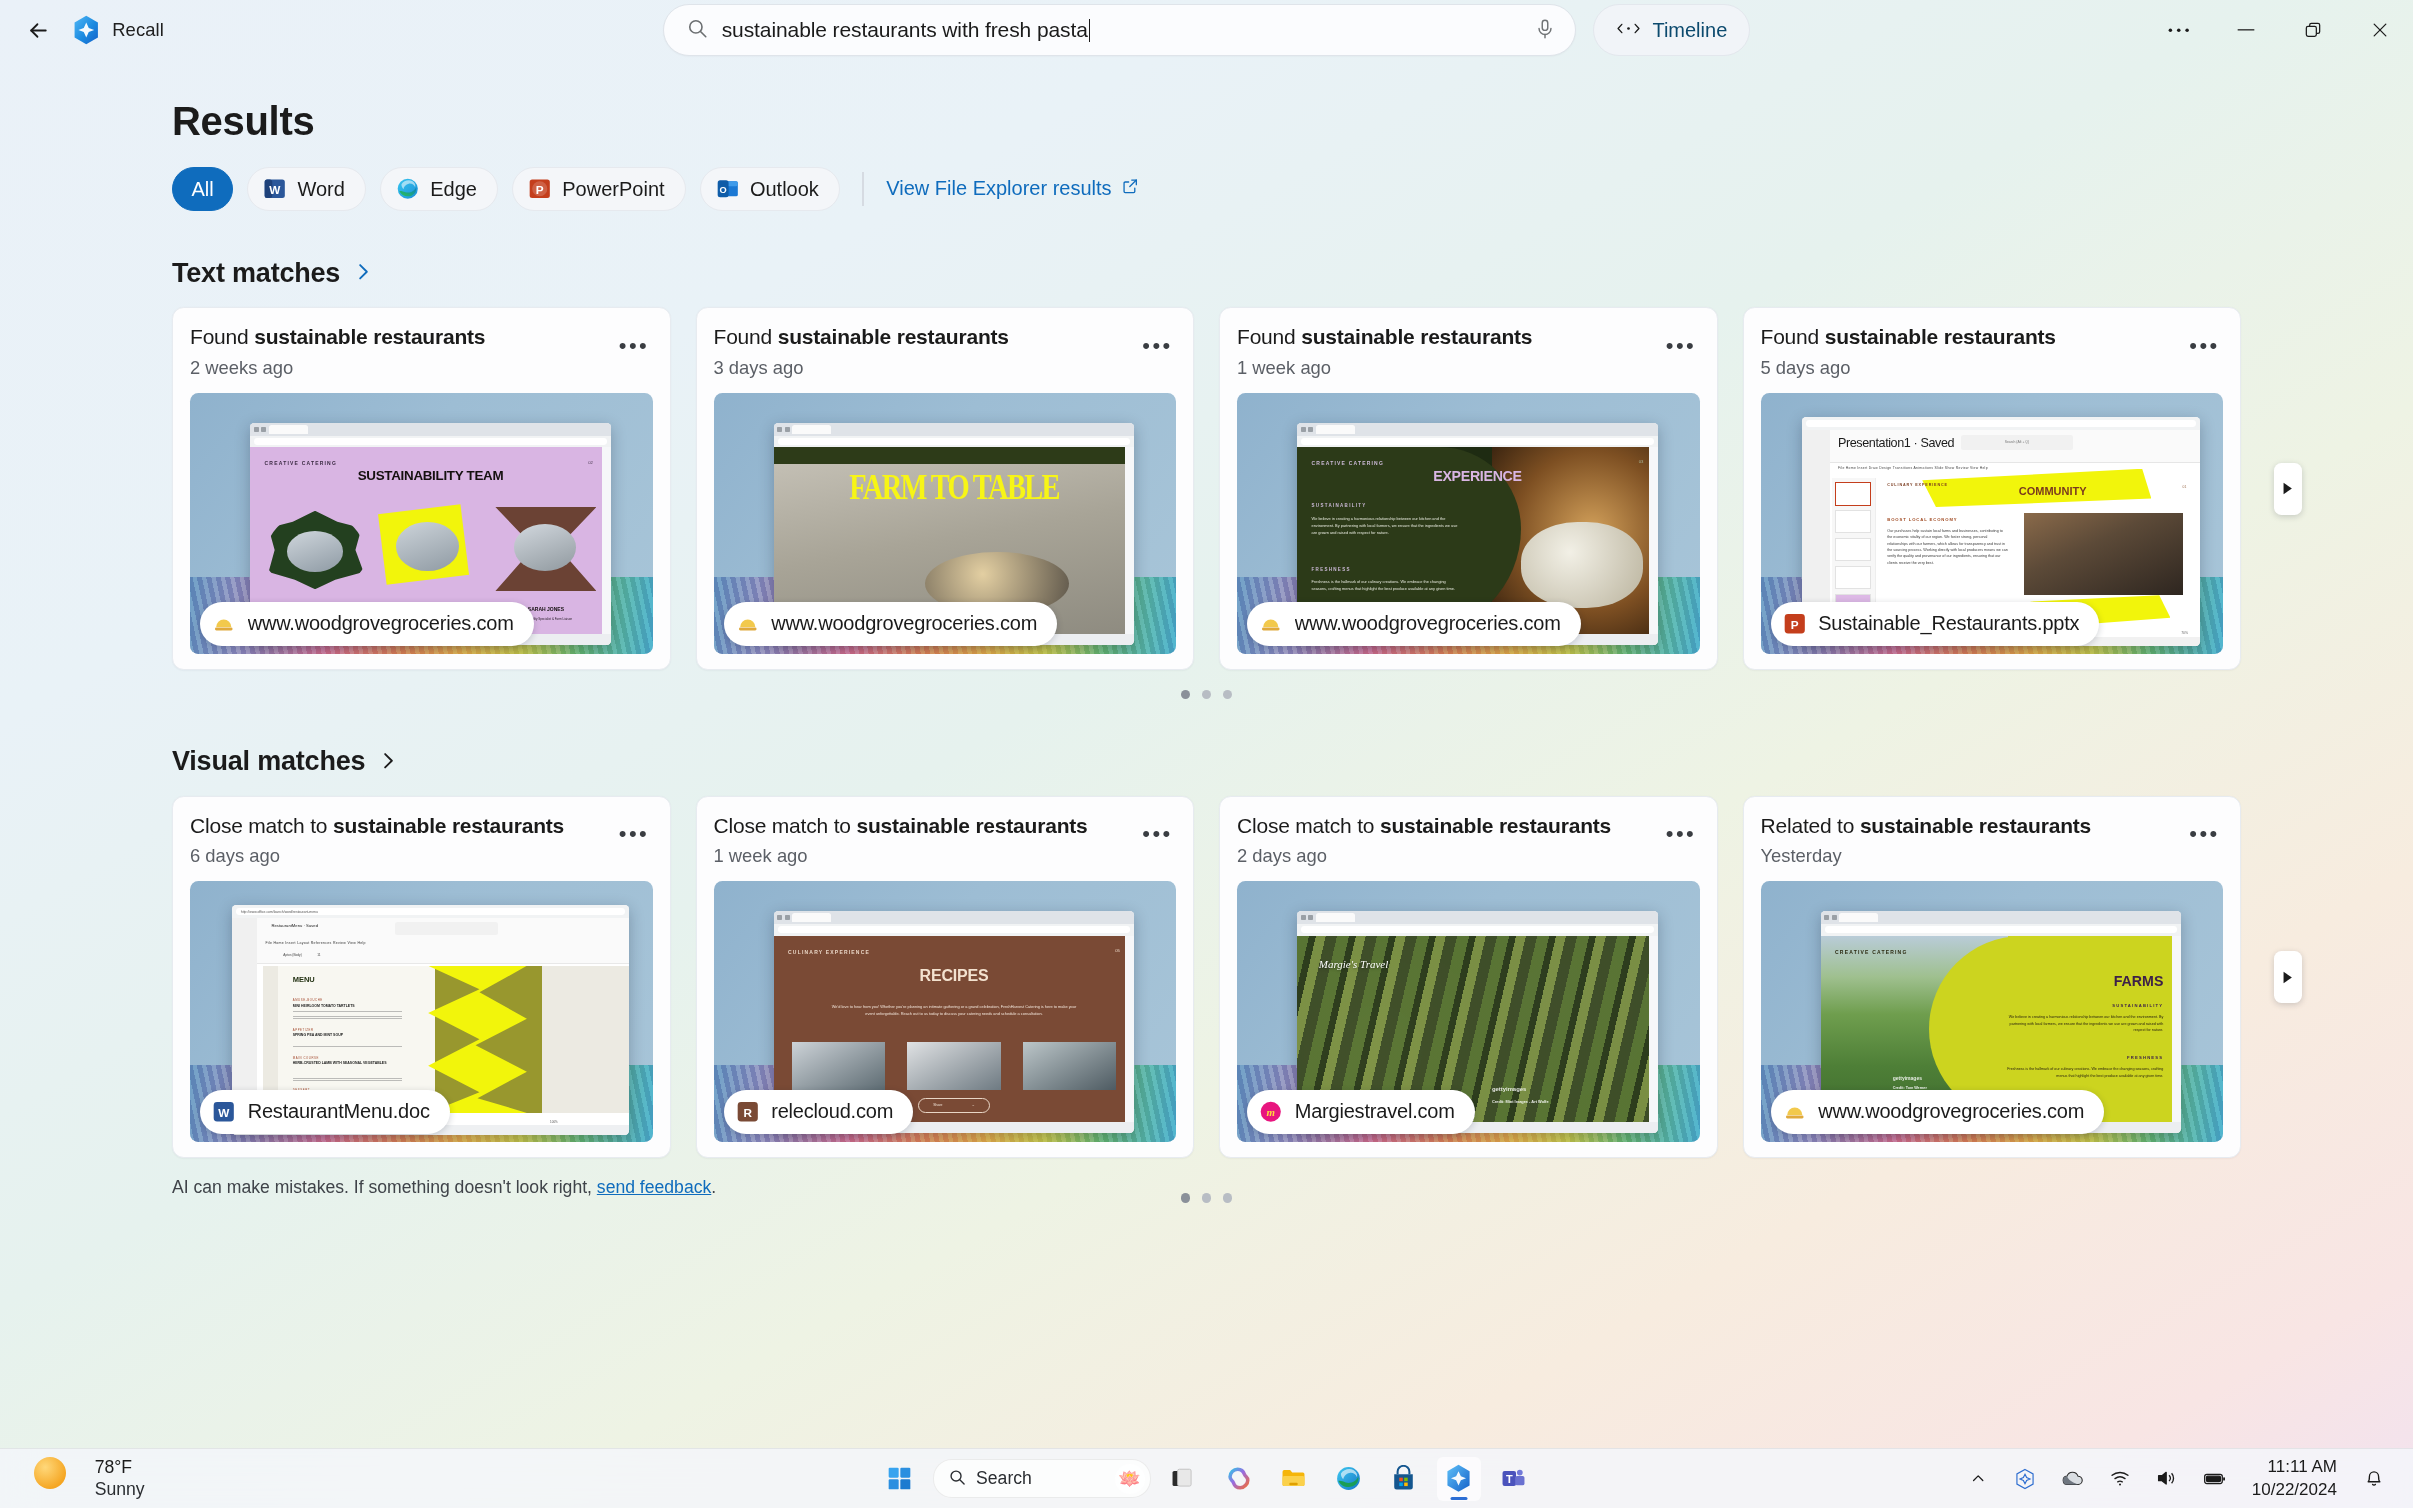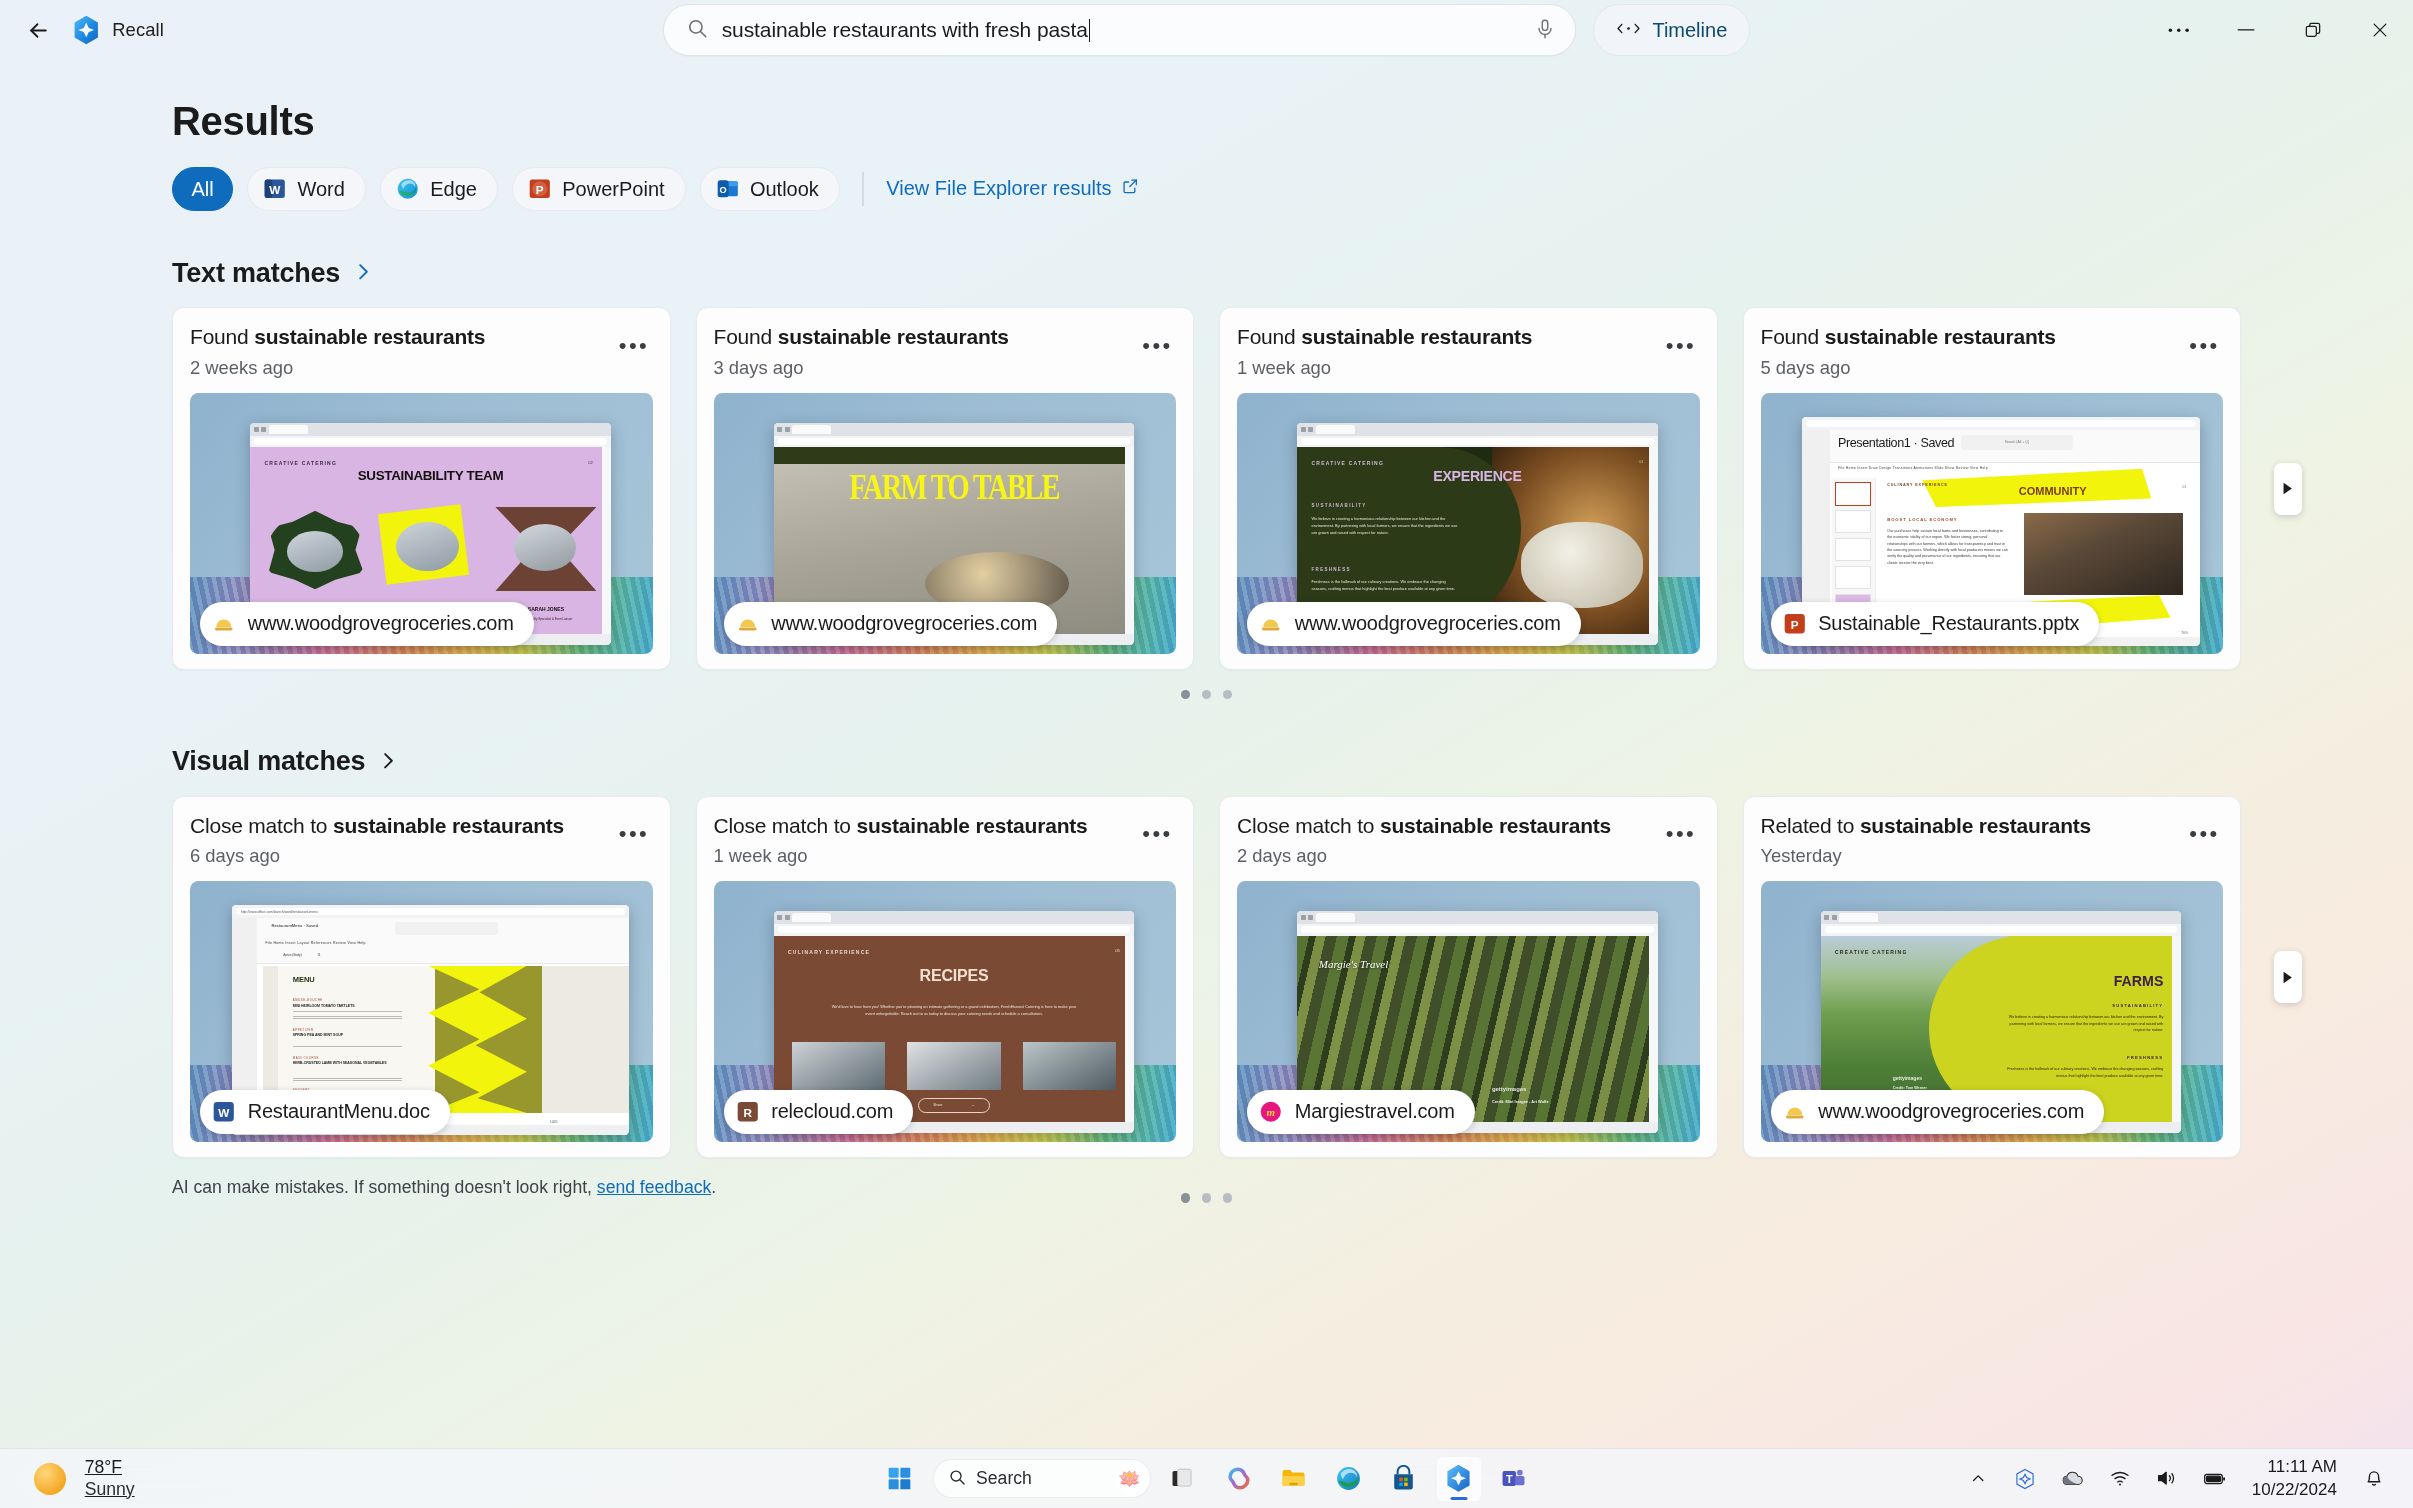--- a/index.html
+++ b/index.html
@@ -162,21 +162,21 @@
   }
   .footnote a { color: #0f6cbd; text-decoration: underline; cursor: pointer; }
 
   
   .taskbar {
     position: absolute; left: 0; bottom: 0; width: 2413px; height: 60px;
     background: rgba(243,246,250,.86); backdrop-filter: blur(18.4px);
     border-top: 0.8px solid rgba(0,0,0,.07);
     display: flex; align-items: center;
   }
-  .tb-weather { display: flex; align-items: center; gap: 19px; margin-left: 22px; padding: 5px 11.7px; border-radius: 6.7px; cursor: pointer; text-decoration: underline; }
+  .tb-weather { display: flex; gap: 29px; margin-left: 22px; padding: 5px 11.7px; border-radius: 6.7px; cursor: pointer; }
   .sun { width: 32px; height: 32px; border-radius: 50%; background: radial-gradient(circle at 35% 32%, #ffd87a, #f5a623 72%); }
   .wx-t { font-size: 17.6px; line-height: 1.25; color: #1b1b1b; }
   .wx-s { font-size: 17.6px; line-height: 1.25; color: #2a2d31; }
 
   .tb-center-group {
     position: absolute; left: 50%; transform: translateX(-50%);
     display: flex; align-items: center; gap: 11px;
   }
   .tbi { width: 44px; height: 44px; border-radius: 5.9px; display:flex; align-items:center; justify-content:center; cursor: pointer; position: relative; }
   .tbi.active { background: rgba(255,255,255,.62); }

